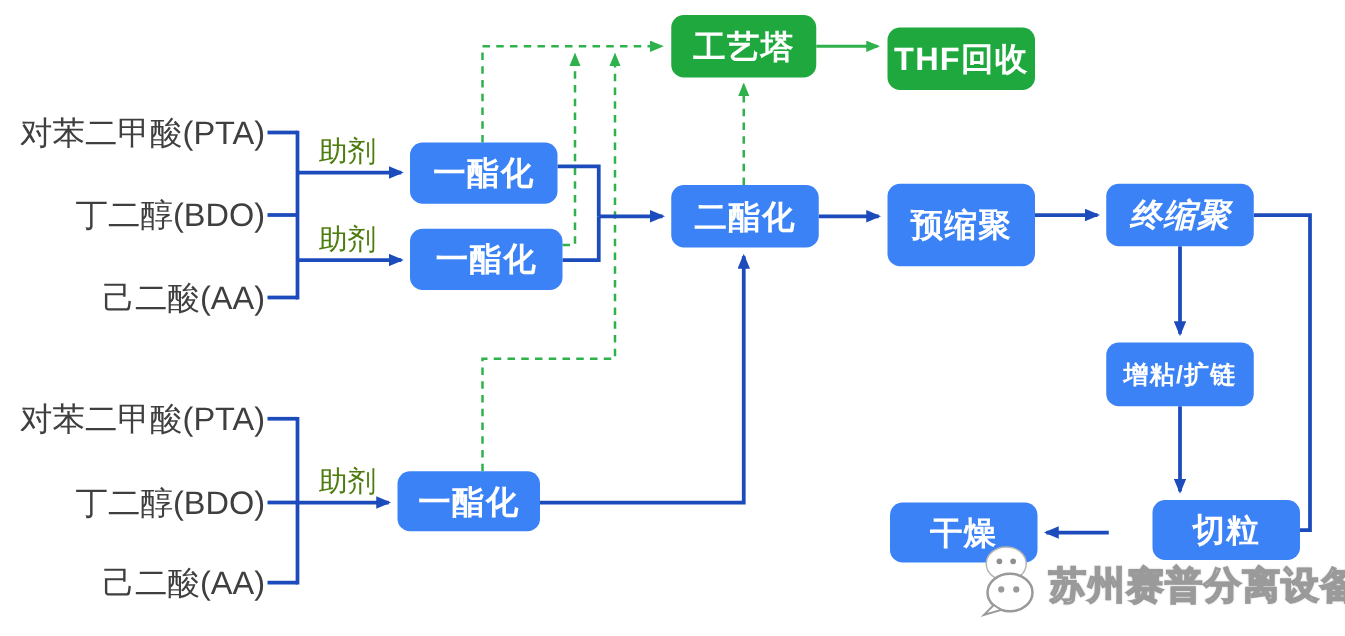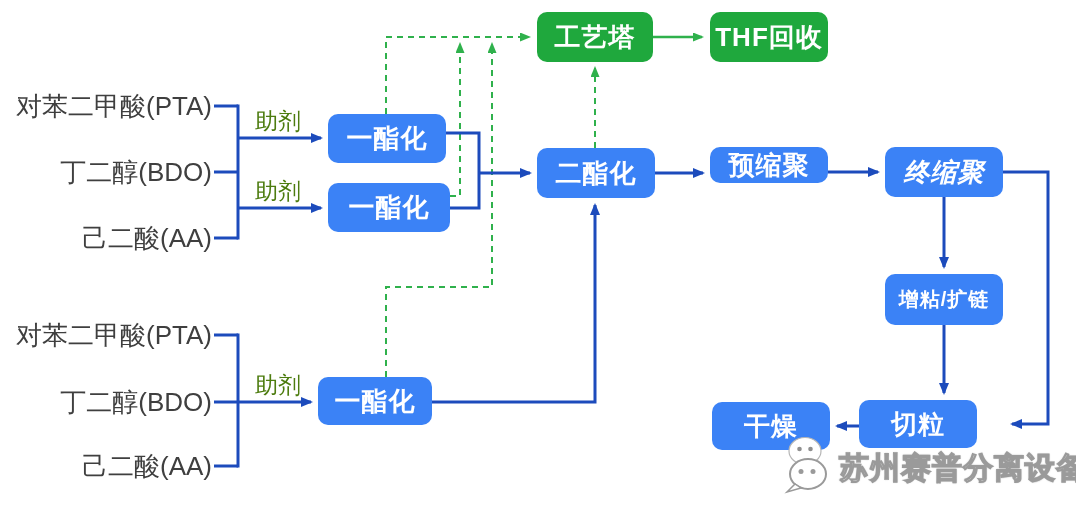--- a/index.html
+++ b/index.html
@@ -78,30 +78,30 @@
       <path d="M 655 173 H 703" marker-end="url(#mb)"></path>
       <path d="M 828 172 H 878" marker-end="url(#mb)"></path>
       <path d="M 944 197 V 267" marker-end="url(#mb)"></path>
       <path d="M 944 325 V 393" marker-end="url(#mb)"></path>
       <path d="M 1003 172 H 1048 V 424 H 1012" marker-end="url(#mb)"></path>
       <path d="M 887 426 H 837" marker-end="url(#mb)"></path>
     </g>
   </svg>
 
   <div class="node green" style="left:537px;top:12px;width:116px;height:50px;">工艺塔</div>
-  <div class="node green" style="left:710px;top:12px;width:118px;height:50px;">THF回收</div>
+  <div class="node green" style="left:710px;top:22px;width:118px;height:50px;">THF回收</div>
 
   <div class="node navy" style="left:328px;top:114px;width:118px;height:49px;">一酯化</div>
   <div class="node navy" style="left:328px;top:183px;width:122px;height:49px;">一酯化</div>
   <div class="node navy" style="left:318px;top:377px;width:114px;height:48px;">一酯化</div>
   <div class="node navy" style="left:537px;top:148px;width:118px;height:50px;">二酯化</div>
-  <div class="node navy" style="left:710px;top:147px;width:118px;height:36px;">预缩聚</div>
+  <div class="node navy" style="left:710px;top:147px;width:118px;height:66px;">预缩聚</div>
   <div class="node navy" style="left:885px;top:147px;width:118px;height:50px;font-style:italic;">终缩聚</div>
   <div class="node navy small" style="left:885px;top:274px;width:118px;height:51px;">增粘/扩链</div>
-  <div class="node navy" style="left:859px;top:400px;width:118px;height:48px;">切粒</div>
+  <div class="node navy" style="left:922px;top:400px;width:118px;height:48px;">切粒</div>
   <div class="node navy" style="left:712px;top:402px;width:118px;height:48px;">干燥</div>
 
   <div class="in-label" style="left:6px;top:92px;">对苯二甲酸(PTA)</div>
   <div class="in-label" style="left:6px;top:158px;">丁二醇(BDO)</div>
   <div class="in-label" style="left:6px;top:224px;">己二酸(AA)</div>
 
   <div class="in-label" style="left:6px;top:321px;">对苯二甲酸(PTA)</div>
   <div class="in-label" style="left:6px;top:388px;">丁二醇(BDO)</div>
   <div class="in-label" style="left:6px;top:452px;">己二酸(AA)</div>
 

